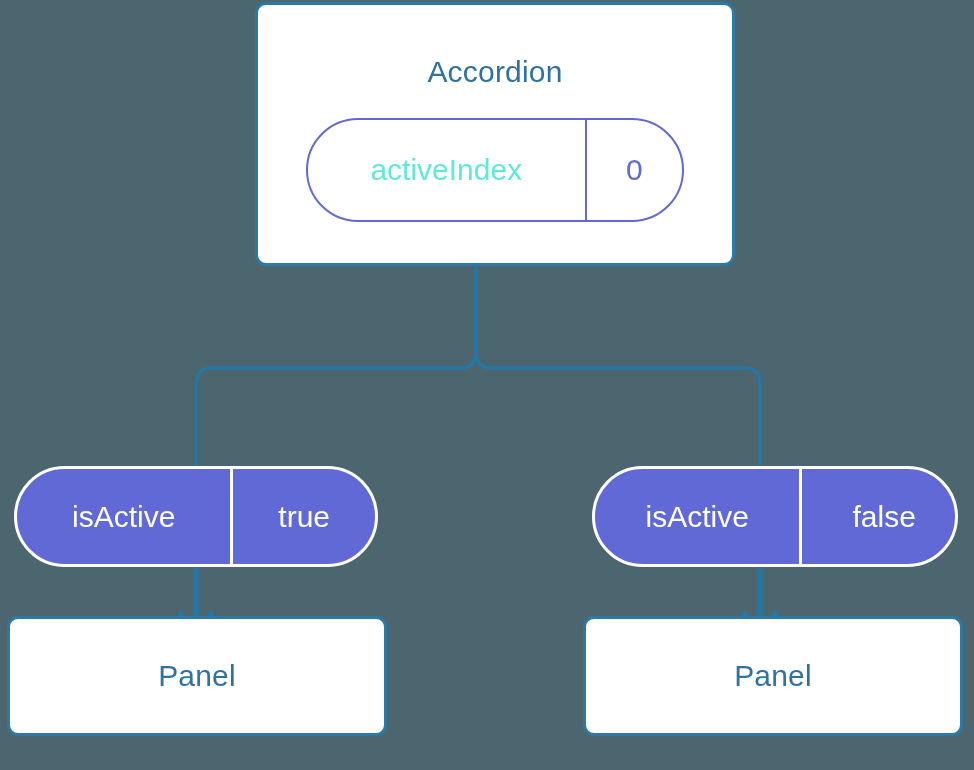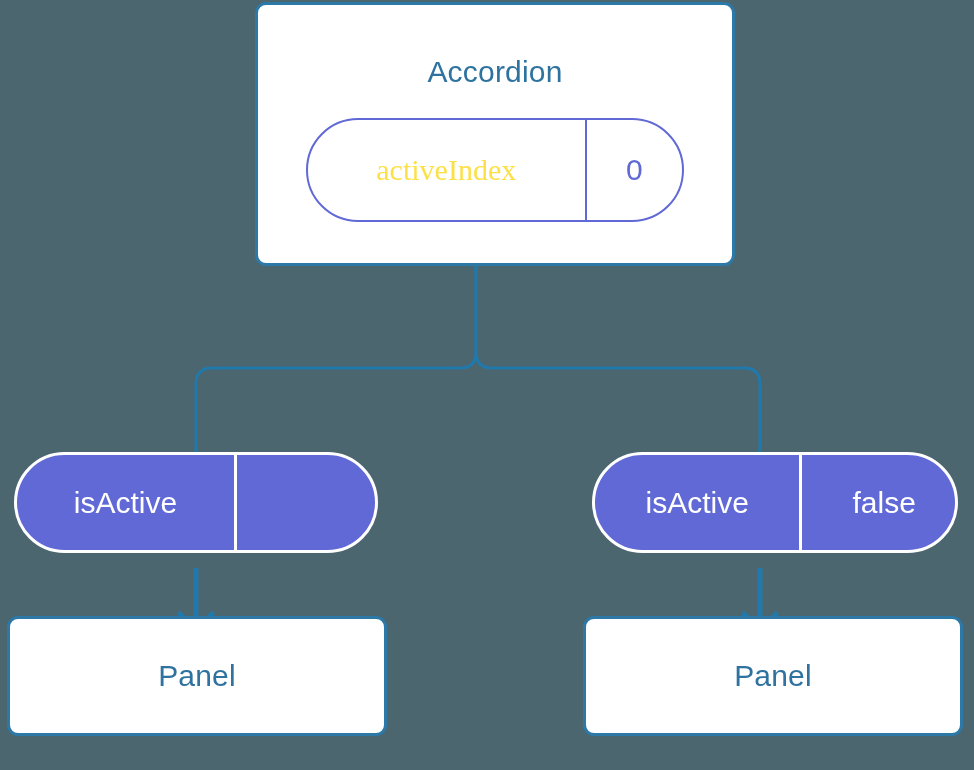--- a/index.html
+++ b/index.html
@@ -95,23 +95,22 @@
     white-space: nowrap;
     line-height: 1;
   }
 
   
   .pill-outline {
     border: 2px solid #6069d6;
     background: transparent;
   }
   .pill-outline .pill-key {
-    color: #fde047;
+    color: #5eead4;
     border-right: 2px solid #6069d6;
-    font-family: Liberation Serif, serif;
   }
   .pill-outline .pill-val {
     color: #6069d6;
   }
 
   
   .pill-filled {
     background: #6069d6;
     border: 3px solid #ffffff;
   }
@@ -133,21 +132,21 @@
   }
   #pill-active-index .pill-key {
     width: 280px;
   }
   #pill-active-index .pill-val {
     width: 96px;
   }
 
   
   .pill-leaf {
-    top: 452px;
+    top: 466px;
     height: 101px;
     font-size: 30px;
   }
   #pill-left {
     left: 14px;
     width: 364px;
   }
   #pill-left .pill-key {
     width: 220px;
   }
@@ -201,20 +200,21 @@
     <div class="node-title">Accordion</div>
   </div>
 
   <div class="pill pill-outline" id="pill-active-index">
     <div class="pill-key">activeIndex</div>
     <div class="pill-val">0</div>
   </div>
 
   <div class="pill pill-filled pill-leaf" id="pill-left">
     <div class="pill-key">isActive</div>
+    <div class="pill-val">true</div>
   </div>
 
   <div class="pill pill-filled pill-leaf" id="pill-right">
     <div class="pill-key">isActive</div>
     <div class="pill-val">false</div>
   </div>
 
   <div class="node-box panel-node" id="panel-left">
     <div class="node-title">Panel</div>
   </div>

